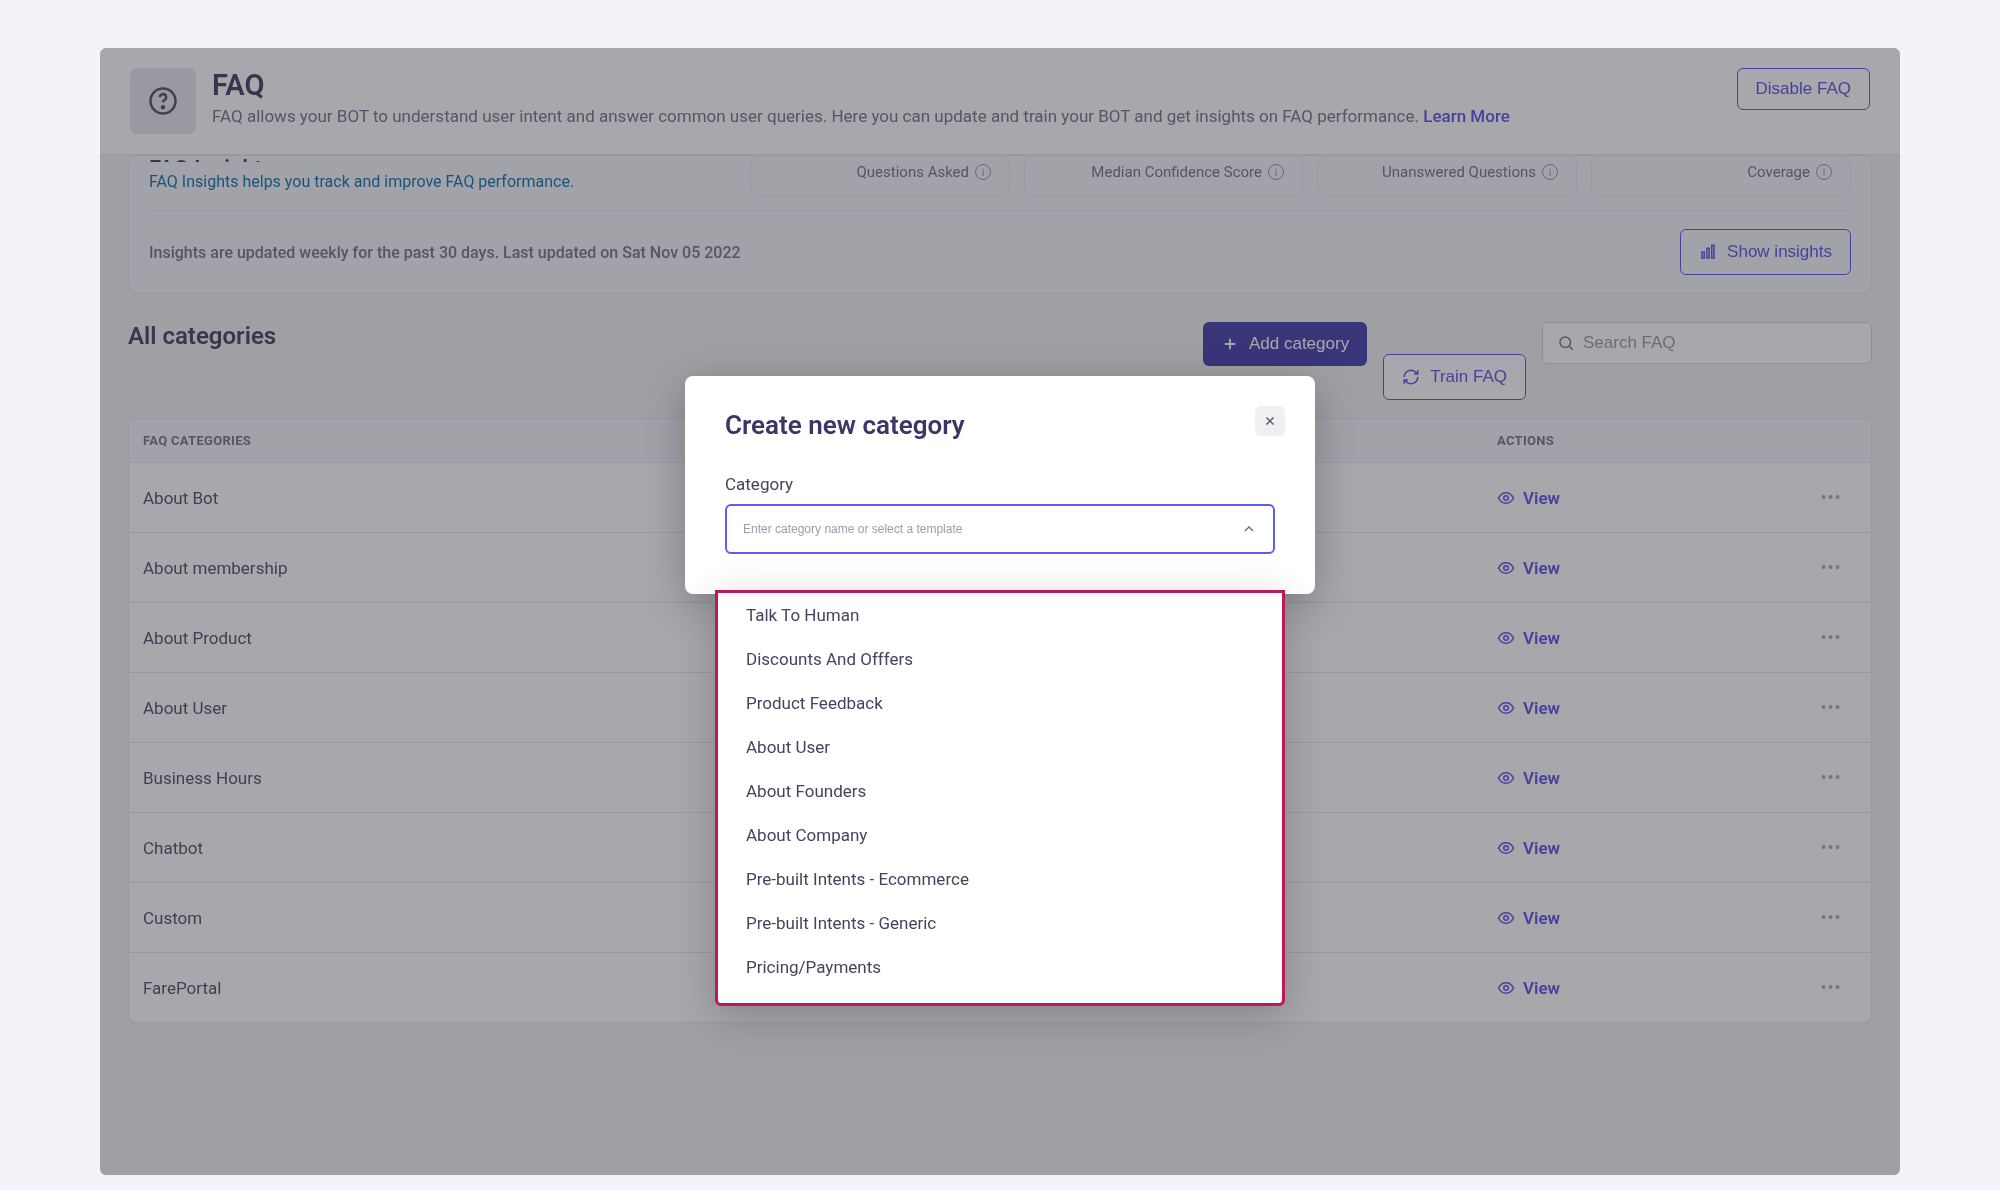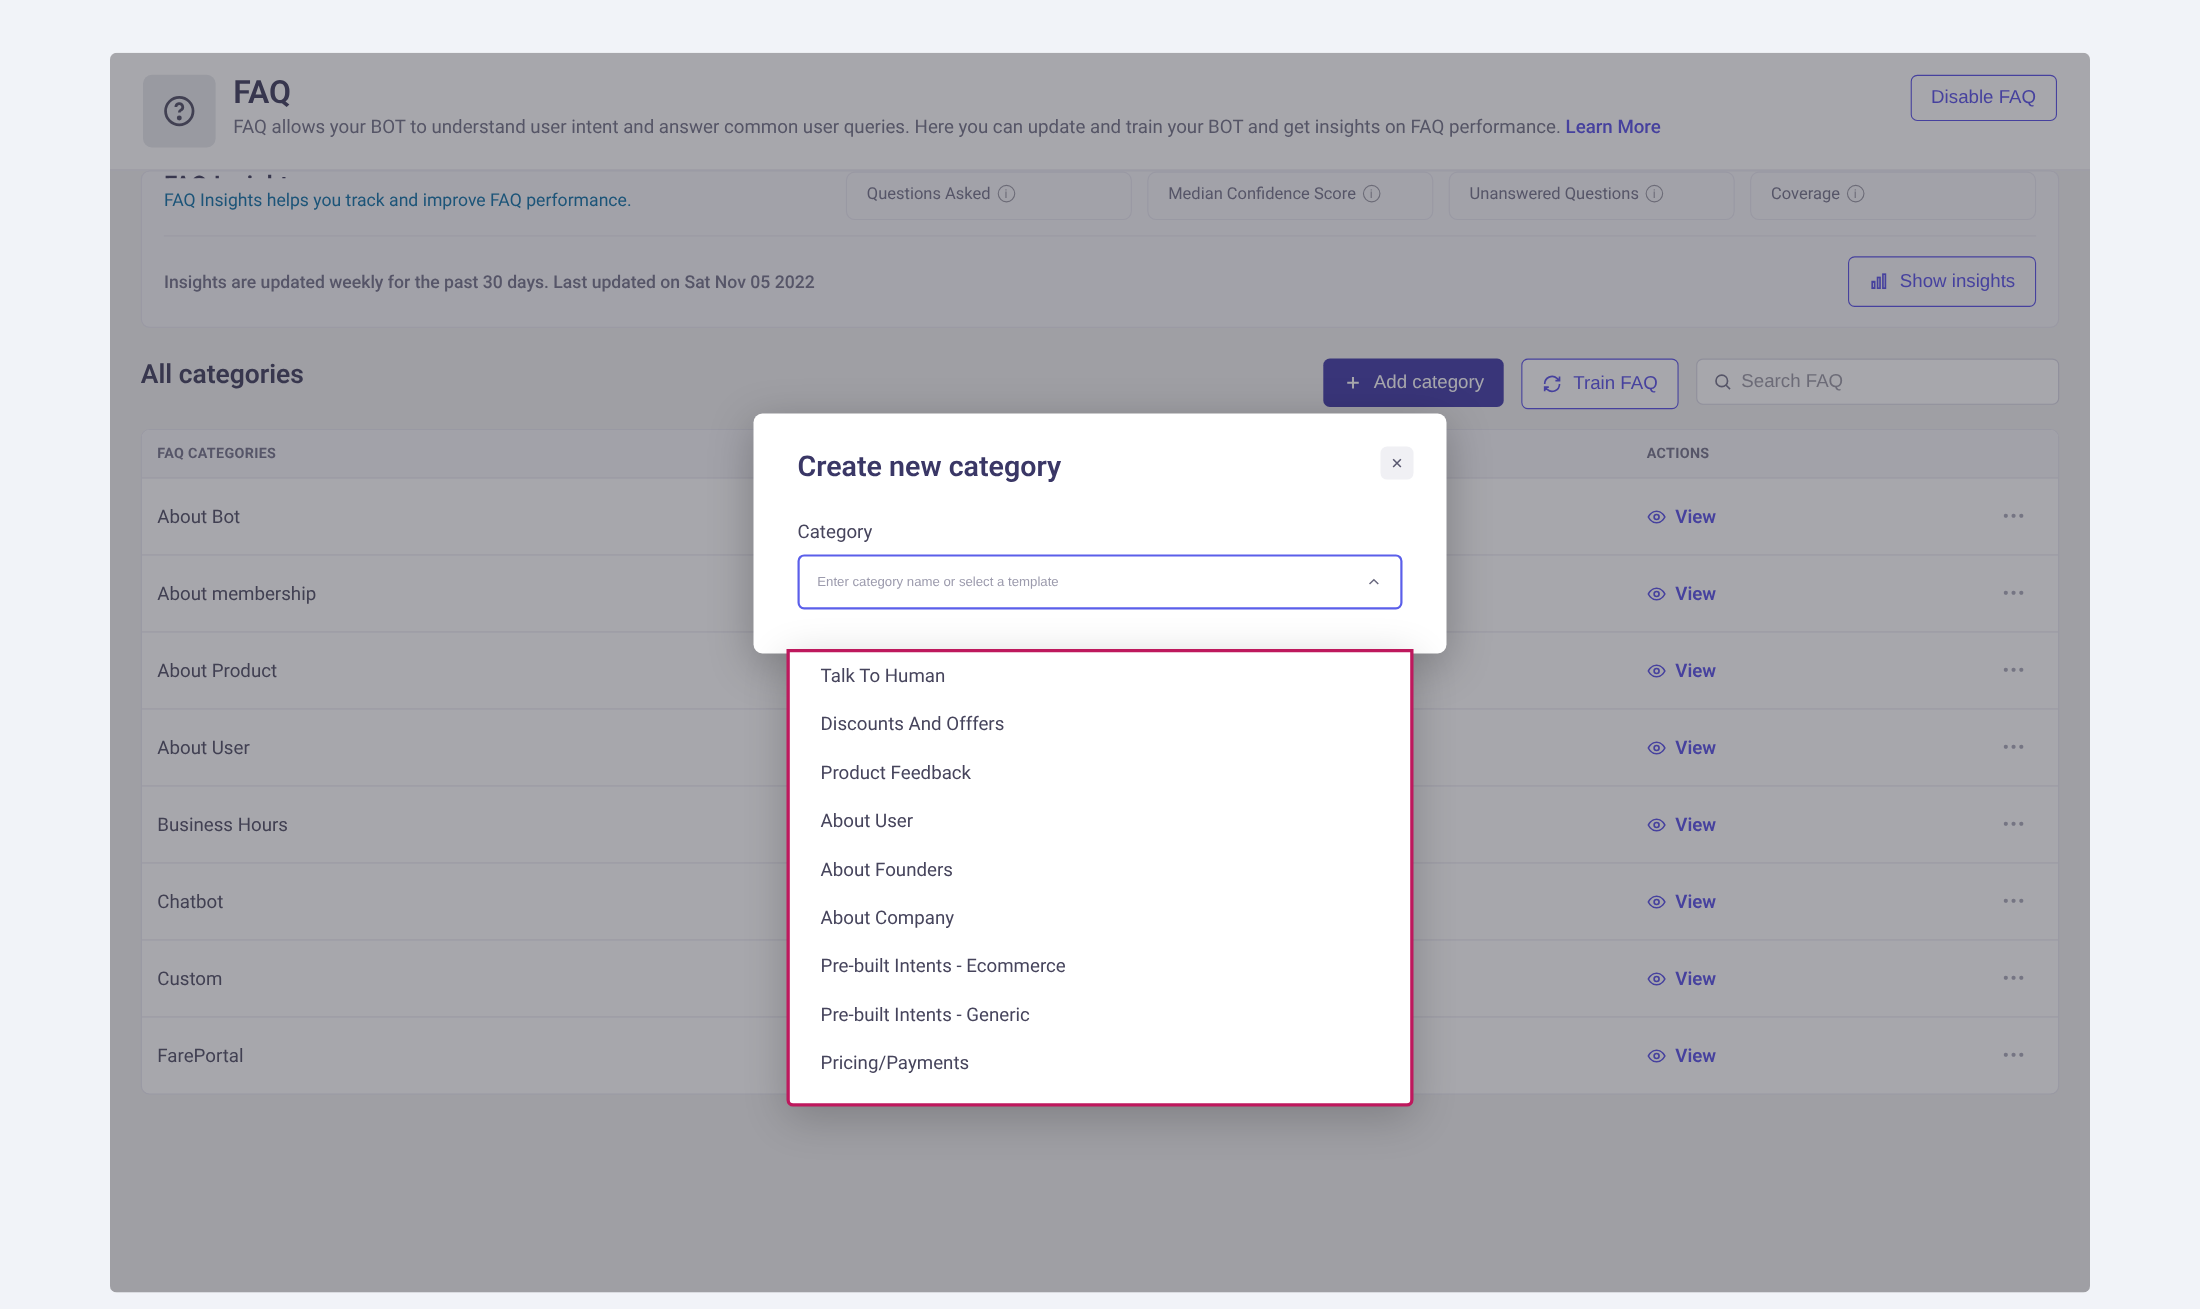--- a/index.html
+++ b/index.html
@@ -14,34 +14,34 @@
   .header-title { font-size: 29px; font-weight: 600; color: #343254; }
   .header-sub { font-size: 17px; color: #6b6a80; margin-top: 4px; }
   .header-sub a { color: #4f46e5; text-decoration: none; font-weight: 500; }
   .disable-btn { border: 1.5px solid #4f46e5; color: #4f46e5; background: #fff; padding: 10px 18px; border-radius: 6px; font-size: 17px; font-weight: 500; cursor: pointer; }
 
   .insights-box { margin: 0 28px; background: #f6f6fa; border: 1px solid #e6e5ef; border-radius: 8px; padding: 0; }
   .insights-top { display: flex; align-items: stretch; padding: 0 0 14px 0; }
   .insights-left { flex: 1; padding: 0 20px 0 20px; }
   .insights-title { font-size: 22px; font-weight: 600; color: #353354; overflow:hidden; height:6px; }
   .insights-sub { font-size: 16px; color: #0369a1; margin-top: 10px; }
-  .stat-card { border: 1px solid #e6e5ef; border-radius: 8px; padding: 0 18px 14px; margin-left: 14px; min-width: 260px; display:flex; flex-direction:column; justify-content:flex-end; }
+  .stat-card { border: 1px solid #e6e5ef; border-radius: 8px; padding: 0 18px 14px; margin-left: 14px; min-width: 260px; display:flex; flex-direction:row; justify-content:flex-end; }
   .stat-card:last-child { margin-right: 20px; }
   .stat-val { font-size: 24px; font-weight: 700; color: #353354; height: 4px; overflow:hidden; }
   .stat-label { font-size: 15px; color: #6c6b83; margin-top: 6px; display:flex; align-items:center; gap:6px; }
   .info-icon { width:16px; height:16px; border:1.5px solid #94939f; border-radius:50%; display:inline-flex; align-items:center; justify-content:center; font-size:11px; color:#94939f; }
   .insights-divider { height:1px; background:#e6e5ef; margin: 0 20px; }
   .insights-bottom { display:flex; justify-content:space-between; align-items:center; padding: 18px 20px; }
   .insights-note { color:#6c6b83; font-size:16px; font-weight:500; }
   .show-insights-btn { border:1.5px solid #4f46e5; color:#4f46e5; background:transparent; padding: 12px 18px; border-radius:6px; font-size:17px; font-weight:500; display:flex; align-items:center; gap:10px; cursor:pointer; }
 
   .toolbar { display:flex; align-items:flex-start; padding: 28px 28px 18px; gap: 16px; }
   .section-title { font-size: 24px; font-weight:600; color:#353354; flex:1; }
   .btn-primary { background:#3730a3; color:#fff; border:none; padding: 12px 18px; border-radius:6px; font-size:17px; font-weight:500; display:flex; align-items:center; gap:10px; cursor:pointer; }
-  .btn-outline { background:#fff; color:#4f46e5; border:1.5px solid #4f46e5; padding: 12px 18px; border-radius:6px; font-size:17px; font-weight:500; display:flex; align-items:center; gap:10px; cursor:pointer; }
+  .btn-outline { background:#fff; color:#4f46e5; border:1.5px solid #4f46e5; padding: 12px 18px; border-radius:6px; font-size:17px; font-weight:500; display:flex; align-items:center; gap:10px; cursor:pointer;margin-top:32px; }
   .search-wrap { border:1px solid #d4d3e0; border-radius:6px; background:#fff; display:flex; align-items:center; padding: 10px 14px; width: 330px; color:#6c6b83; }
   .search-input { border:none; outline:none; font-size:17px; flex:1; background:transparent; color:#353354; }
   .search-input::placeholder { color:#94939f; }
 
   .table { margin: 0 28px; border: 1px solid #e6e5ef; border-radius:8px; overflow:hidden; background:#fff; }
   .thead { display:flex; background:#f6f6fa; border-bottom:1px solid #e6e5ef; padding: 14px 14px; font-size:13px; font-weight:700; letter-spacing:0.3px; color:#6c6b83; }
   .col-name { flex:1; }
   .col-faqs { width:350px; text-align:left; }
   .col-actions { width:360px; text-align:left; }
   .row { display:flex; align-items:center; border-bottom:1px solid #e6e5ef; padding: 24px 14px; font-size:17px; color:#46445c; }

